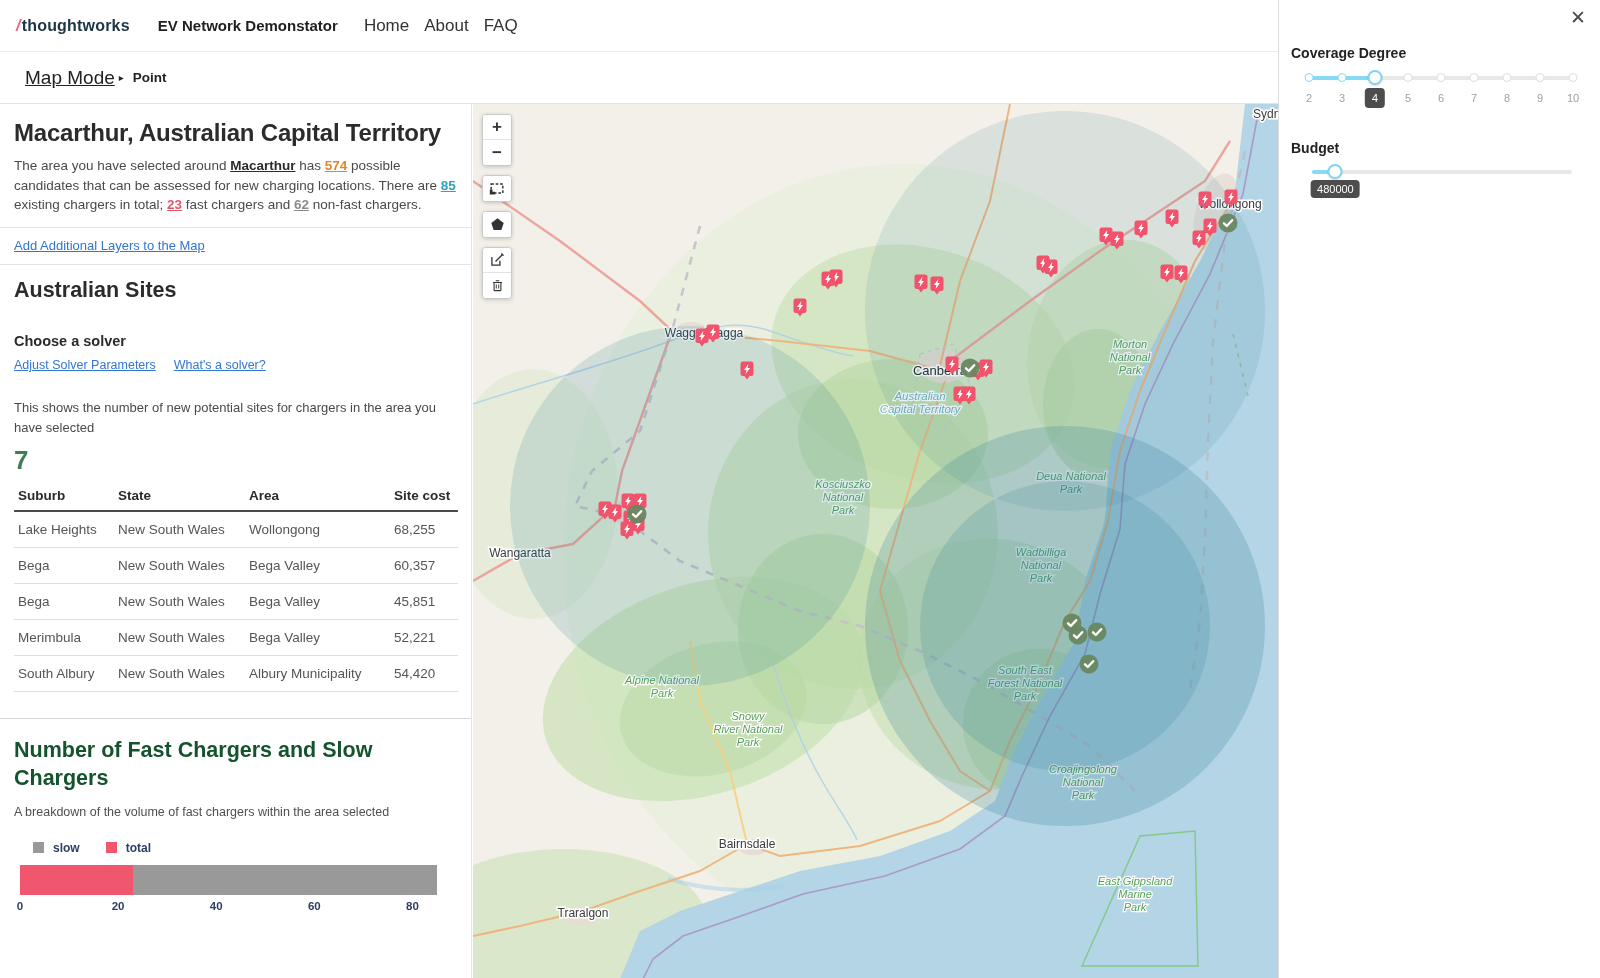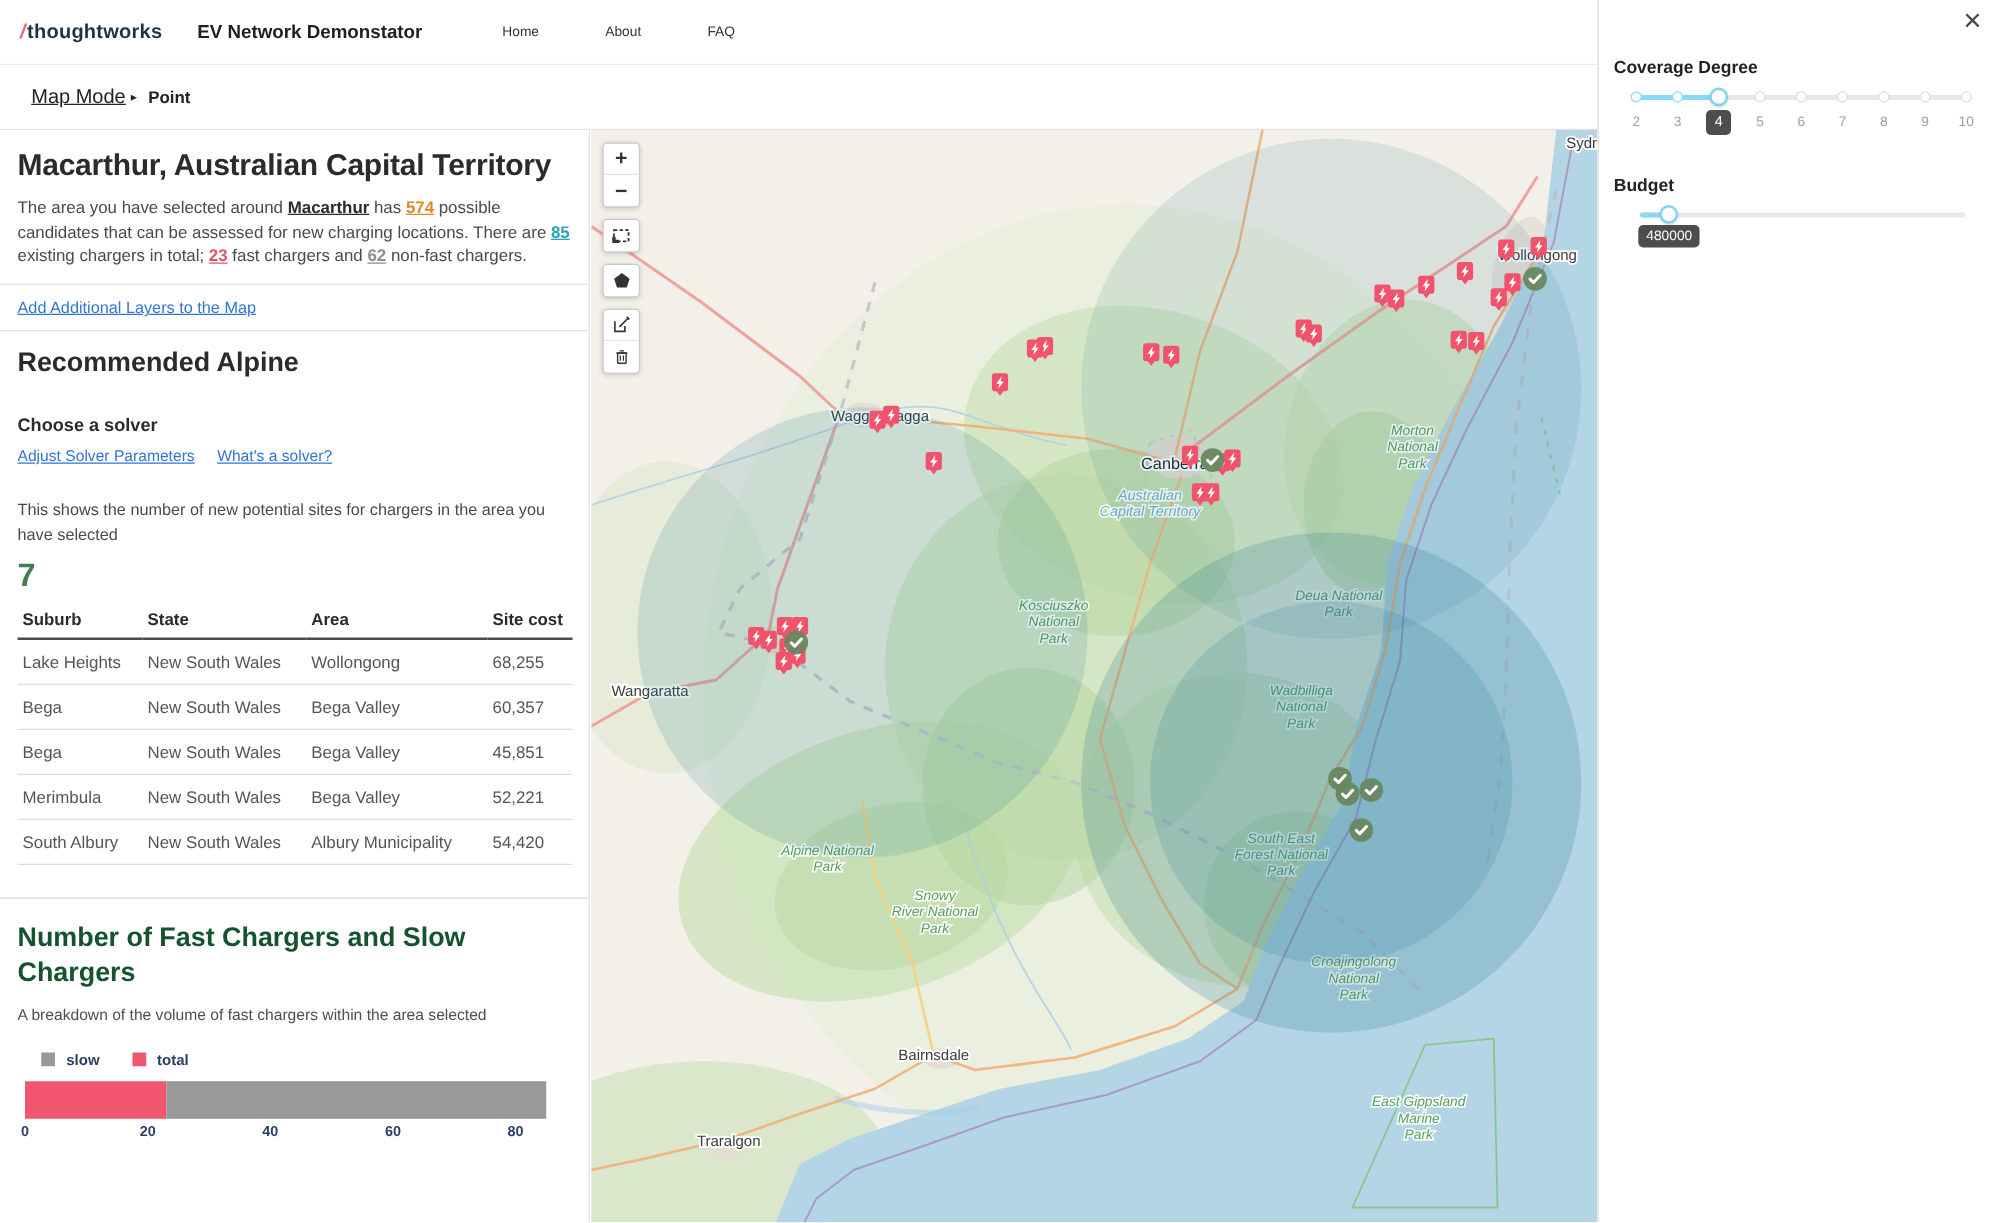--- a/index.html
+++ b/index.html
@@ -7,26 +7,26 @@
   .app { position:relative; width:1600px; height:978px; overflow:hidden; background:#fff; color:#333; }
 
   
   .hdr { position:absolute; left:0; top:0; width:1600px; height:52px; background:#fff;
          border-bottom:1px solid #ececec; display:flex; align-items:center; padding:0 16px; z-index:5; }
   .logo { font-size:16px; font-weight:bold; letter-spacing:.2px; cursor:pointer; }
   .logo .slash { color:#f2617a; font-style:italic; margin-right:1px; }
   .logo .word { color:#1c3545; }
   .app-title { margin-left:28px; font-size:15px; font-weight:bold; color:#1f1f1f; }
   .nav { margin-left:26px; display:flex; gap:15px; }
-  .nav a { font-size:11px; color:#333; text-decoration:none; cursor:pointer;margin-left:38px; }
+  .nav a { font-size:17px; color:#333; text-decoration:none; cursor:pointer; }
 
   
   .crumbrow { position:absolute; left:0; top:52px; width:1600px; height:52px; background:#fff;
               border-bottom:1px solid #e3e3e3; display:flex; align-items:center; padding-left:25px; z-index:4; }
-  .crumb-link { font-size:16px; color:#222; text-decoration:underline; cursor:pointer; }
+  .crumb-link { font-size:19px; color:#222; text-decoration:underline; cursor:pointer; }
   .crumb-caret { font-size:10px; color:#222; margin:0 9px 0 4px; }
   .crumb-cur { font-size:13.5px; font-weight:bold; color:#222; }
 
   
   .sidebar { position:absolute; left:0; top:104px; width:472px; height:874px; background:#fff;
              border-right:1px solid #e3e3e3; padding:0 14px; overflow:hidden; }
   h1.place { font-size:24px; font-weight:bold; color:#2b2b2b; margin:15px 0 9px 0; white-space:nowrap; letter-spacing:-.2px; }
   .summary { font-size:13.5px; line-height:1.46; color:#4a4a4a; margin:0 0 12px 0; }
   .summary b.place-b { color:#2b2b2b; text-decoration:underline; }
   .num { font-weight:bold; text-decoration:underline; }
@@ -120,21 +120,21 @@
     <span class="crumb-caret">▸</span>
     <span class="crumb-cur">Point</span>
   </div>
 
   <div class="sidebar">
     <h1 class="place">Macarthur, Australian Capital Territory</h1>
     <p class="summary"><span>The area you have selected around </span><b class="place-b">Macarthur</b><span> has </span><span class="num num-orange">574</span><span> possible candidates that can be assessed for new charging locations. There are </span><span class="num num-teal">85</span><span> existing chargers in total; </span><span class="num num-red">23</span><span> fast chargers and </span><span class="num num-gray">62</span><span> non-fast chargers.</span></p>
     <hr class="hr">
     <a class="layers-link">Add Additional Layers to the Map</a>
     <hr class="hr" style="margin-top:0;">
-    <h2 class="sec">Recommended Alpine</h2>
+    <h2 class="sec">Australian Sites</h2>
     <div class="solver-label">Choose a solver</div>
     <div class="link-row">
       <a>Adjust Solver Parameters</a>
       <a>What's a solver?</a>
     </div>
     <p class="sites-desc">This shows the number of new potential sites for chargers in the area you have selected</p>
     <div class="sites-count">7</div>
     <table class="sites">
       <colgroup>
           <col class="c1">

